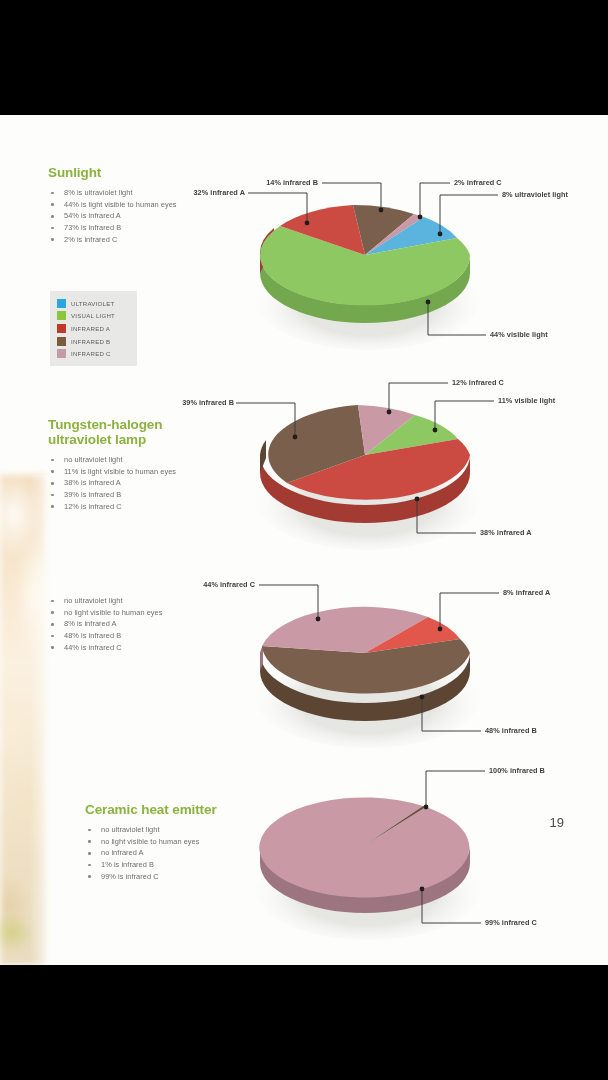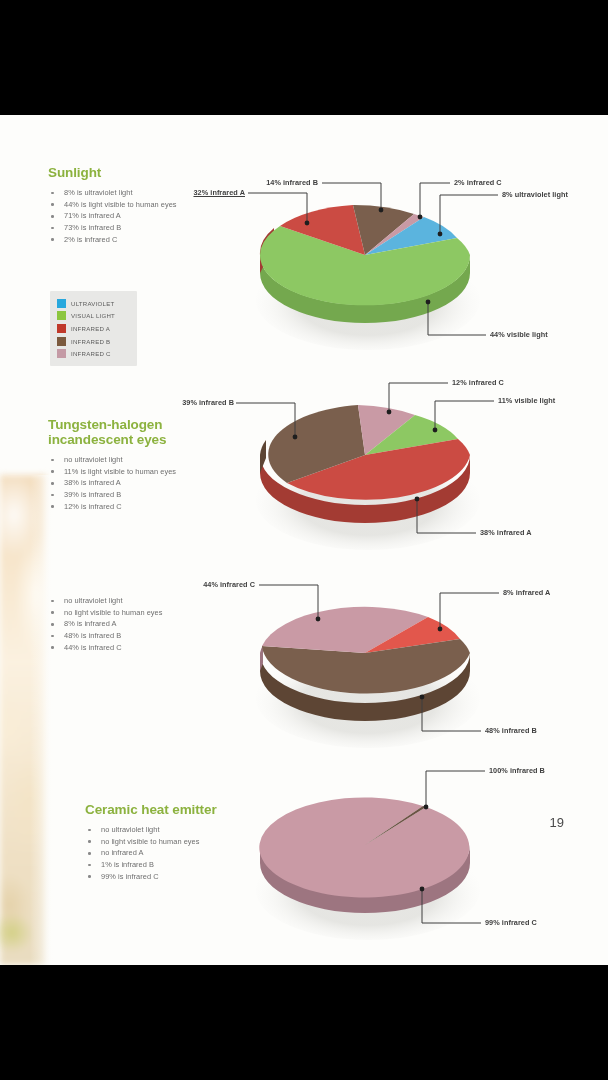--- a/index.html
+++ b/index.html
@@ -86,21 +86,21 @@
   <div class="page">
 
     <div class="photo-strip"></div>
     <div class="photo-fade"></div>
 
     <div class="block" style="top:50px;">
       <div class="blk-title">Sunlight</div>
       <ul class="blk-list">
         <li>8% is ultraviolet light</li>
         <li>44% is light visible to human eyes</li>
-        <li>71% is infrared A</li>
+        <li>54% is infrared A</li>
         <li>73% is infrared B</li>
         <li>2% is infrared C</li>
       </ul>
     </div>
 
     <div class="legend">
       <div class="legend-row">
         <span class="legend-sw" style="background:#29a8dd"></span>
         <span class="legend-tx">ULTRAVIOLET</span>
       </div>
@@ -159,31 +159,31 @@
           <path d="M178 147 L178 180 L236 180"></path>
         </g>
         <g fill="#1e1e1e">
           <circle cx="57" cy="68" r="2.4"></circle>
             <circle cx="131" cy="55" r="2.4"></circle>
           <circle cx="170" cy="62" r="2.4"></circle>
             <circle cx="190" cy="79" r="2.4"></circle>
           <circle cx="178" cy="147" r="2.4"></circle>
         </g>
       </svg>
-      <div class="lbl r" style="left:-95px;top:33px;width:90px;text-decoration:underline;">32% infrared A</div>
+      <div class="lbl r" style="left:-95px;top:33px;width:90px;">32% infrared A</div>
       <div class="lbl r" style="left:-22px;top:23px;width:90px;">14% infrared B</div>
       <div class="lbl" style="left:204px;top:23px;">2% infrared C</div>
       <div class="lbl" style="left:252px;top:35px;">8% ultraviolet light</div>
       <div class="lbl" style="left:240px;top:175px;">44% visible light</div>
     </div>
 
     <div class="block" style="top:302px;">
       <div class="blk-title">
         <span>Tungsten-halogen</span><br>
-        <span>incandescent eyes</span>
+        <span>ultraviolet lamp</span>
       </div>
       <ul class="blk-list">
         <li>no ultraviolet light</li>
         <li>11% is light visible to human eyes</li>
         <li>38% is infrared A</li>
         <li>39% is infrared B</li>
         <li>12% is infrared C</li>
       </ul>
     </div>
 

